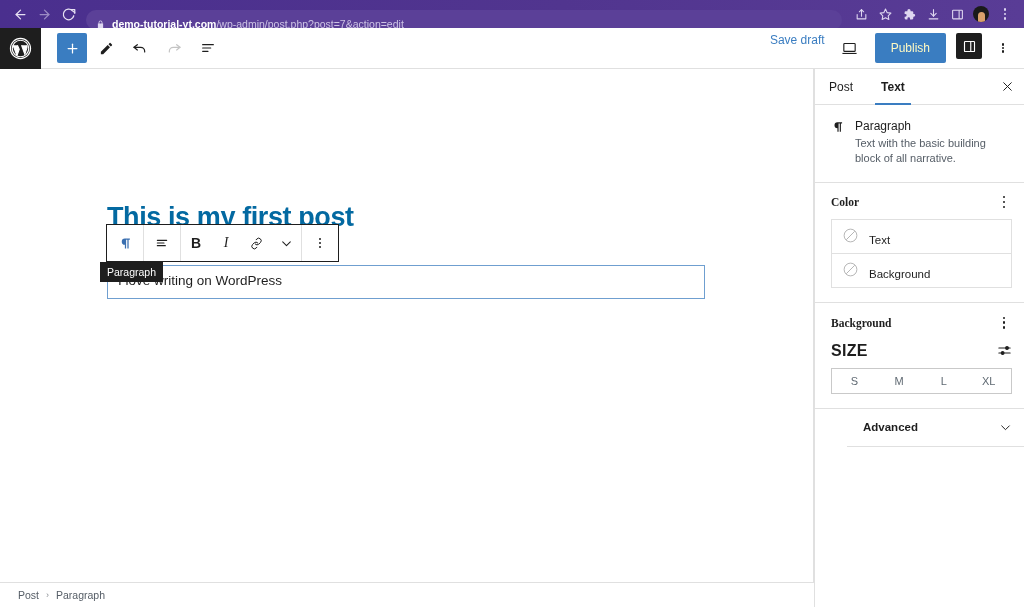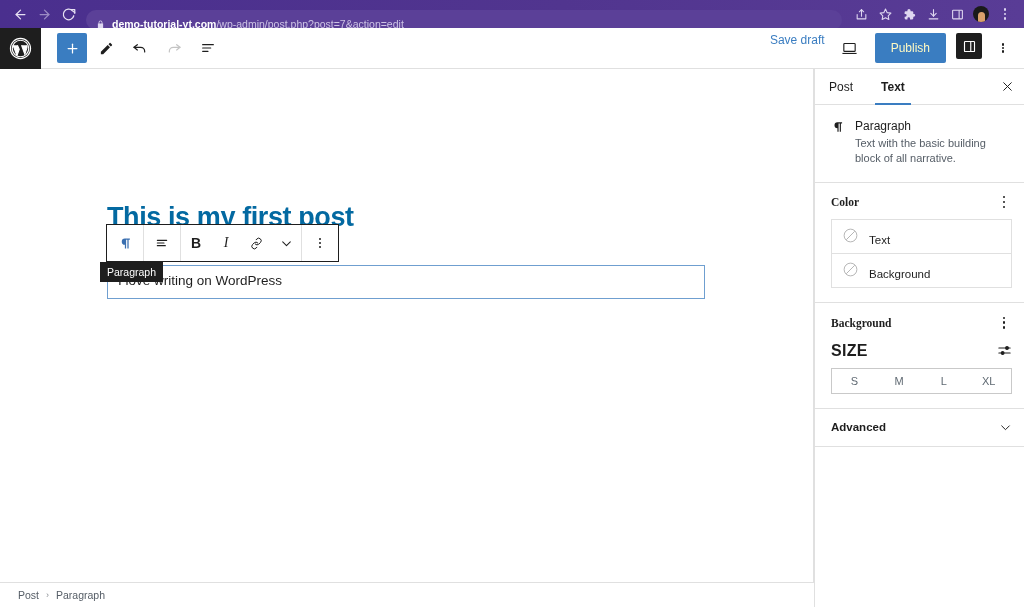--- a/index.html
+++ b/index.html
@@ -182,21 +182,21 @@
   .sliders-ico { margin-left: auto; color: #1e1e1e; display: flex; }
   .size-btns {
     margin-top: 8px; border: 1px solid #c9c9c9; display: flex;
     height: 26px;
   }
   .size-btn {
     flex: 1; display: flex; align-items: center; justify-content: center;
     font-size: 11px; color: #606a73;
   }
 
-  .adv-row { display: flex; align-items: center; padding: 12px 12px 12px 16px; border-bottom: 1px solid #e0e0e0; }
+  .adv-row { display: flex; align-items: center; padding: 12px 12px 12px 16px; border-bottom: 1px solid #e0e0e0; margin-left: 32px; }
   .adv-title { font-size: 11.5px; font-weight: 600; color: #1e1e1e; }
   .adv-chev { margin-left: auto; color: #1e1e1e; display: flex; }
 
   .sb-filler { flex: 1; }
 
   
   .footer {
     position: absolute; left: 0; bottom: 0; width: 814px; height: 25px;
     border-top: 1px solid #e0e0e0; background: #fff;
     display: flex; align-items: center; gap: 7px; padding-left: 18px;

